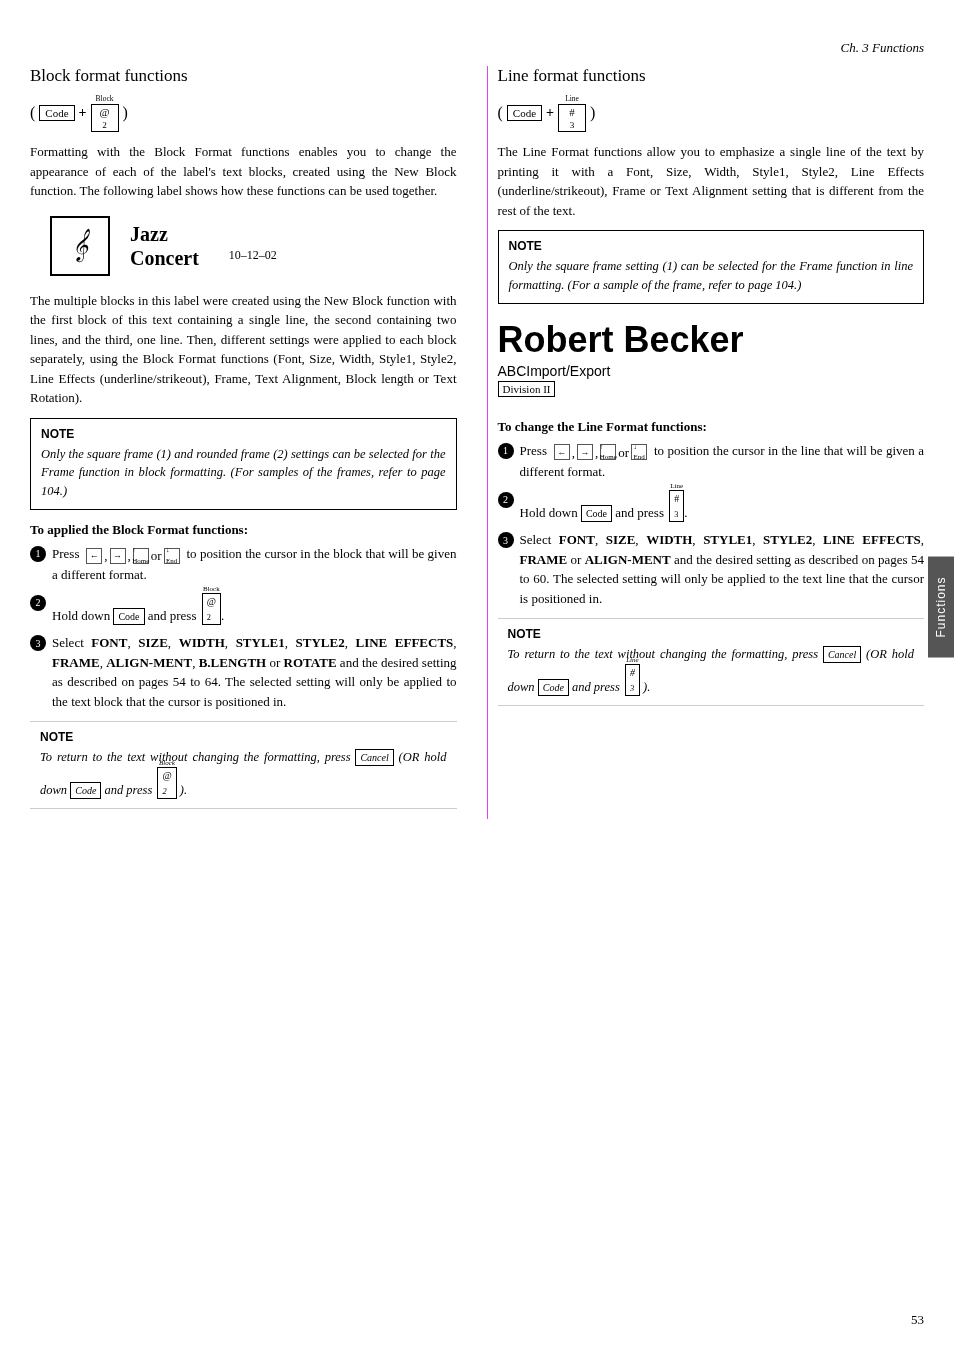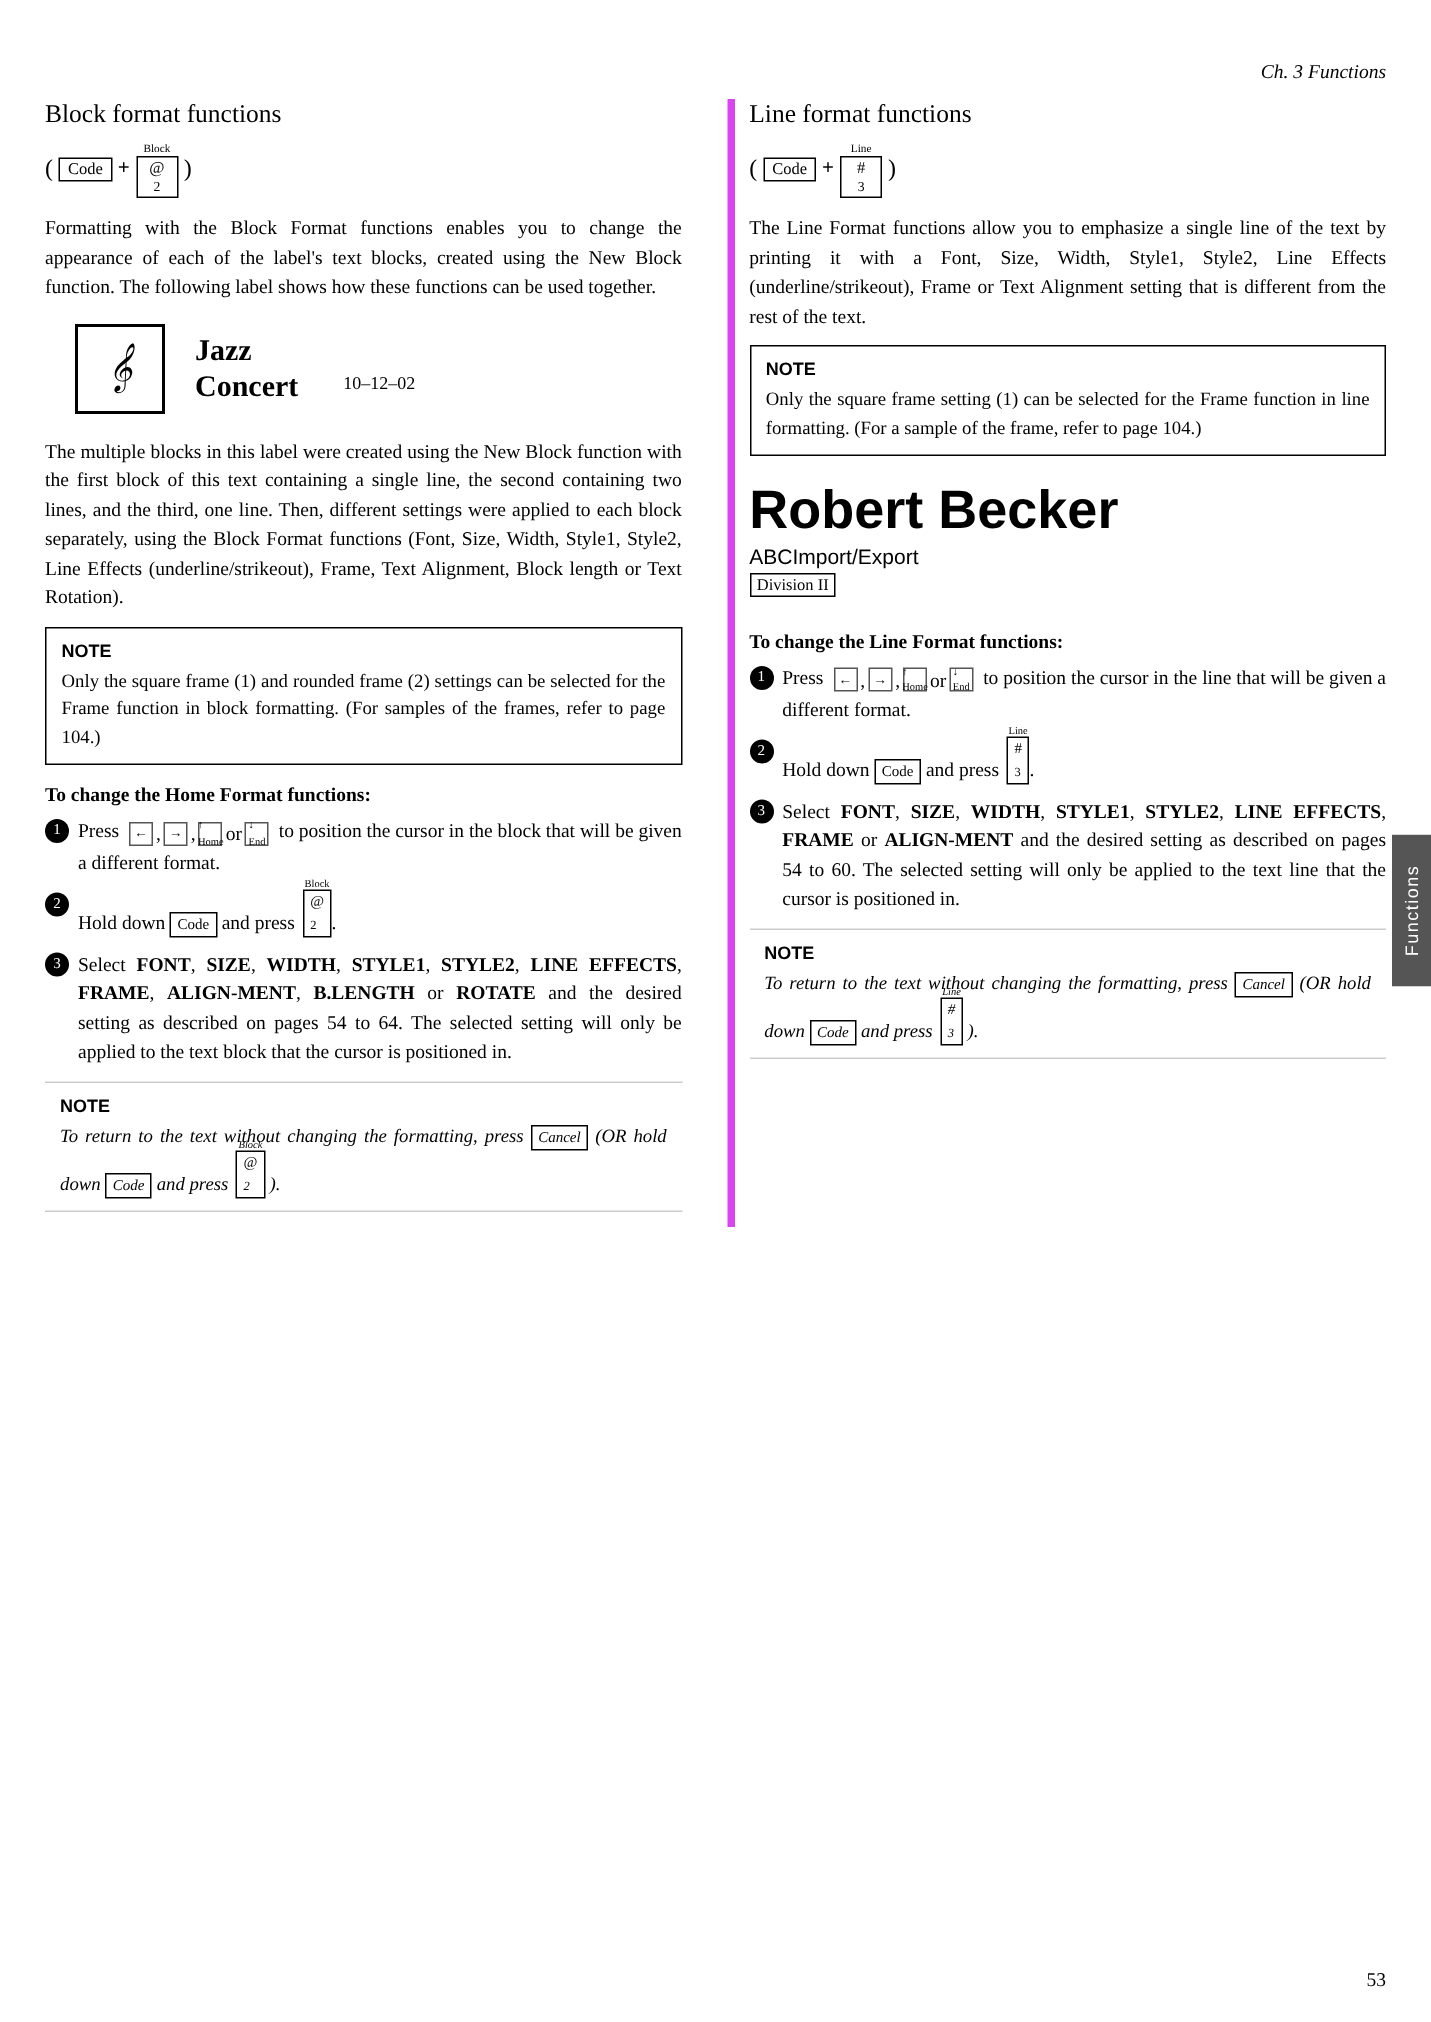--- a/index.html
+++ b/index.html
@@ -28,21 +28,21 @@
       display: flex;
       gap: 20px;
     }
     .col-left {
       flex: 1;
       padding-right: 10px;
     }
     .col-right {
       flex: 1;
       padding-left: 10px;
-      border-left: 5px solid #d946ef;
+      border-left: 1px solid #d946ef;
     }
     h2 {
       font-size: 17px;
       font-weight: normal;
       margin-bottom: 8px;
     }
     .key-combo {
       display: flex;
       align-items: center;
       gap: 4px;
@@ -108,20 +108,21 @@
     .note-title {
       font-weight: bold;
       font-size: 12px;
       margin-bottom: 4px;
       font-family: Arial, sans-serif;
     }
     .note-box p {
       font-size: 12.5px;
       margin: 0;
       text-align: justify;
+      font-style: italic;
     }
     .note-box.italic-note {
       border: none;
       border-top: 1px solid #ccc;
       border-bottom: 1px solid #ccc;
       padding: 8px 10px;
     }
     .note-box.italic-note p {
       font-style: italic;
     }
@@ -270,21 +271,21 @@
         <div class="label-date">10–12–02</div>
       </div>
 
       <p>The multiple blocks in this label were created using the New Block function with the first block of this text containing a single line, the second containing two lines, and the third, one line. Then, different settings were applied to each block separately, using the Block Format functions (Font, Size, Width, Style1, Style2, Line Effects (underline/strikeout), Frame, Text Alignment, Block length or Text Rotation).</p>
 
       <div class="note-box">
         <div class="note-title">NOTE</div>
         <p>Only the square frame (1) and rounded frame (2) settings can be selected for the Frame function in block formatting. (For samples of the frames, refer to page 104.)</p>
       </div>
 
-      <div class="section-title">To change the Home Format functions:</div>
+      <div class="section-title">To applied the Block Format functions:</div>
 
       <ul class="numbered-list">
 
         <li>
           <div class="num-circle">1</div>
           <div class="li-content">
             Press&nbsp;
             <span class="cursor-keys">
               <span class="cursor-key">←</span>,
               <span class="cursor-key">→</span>,

